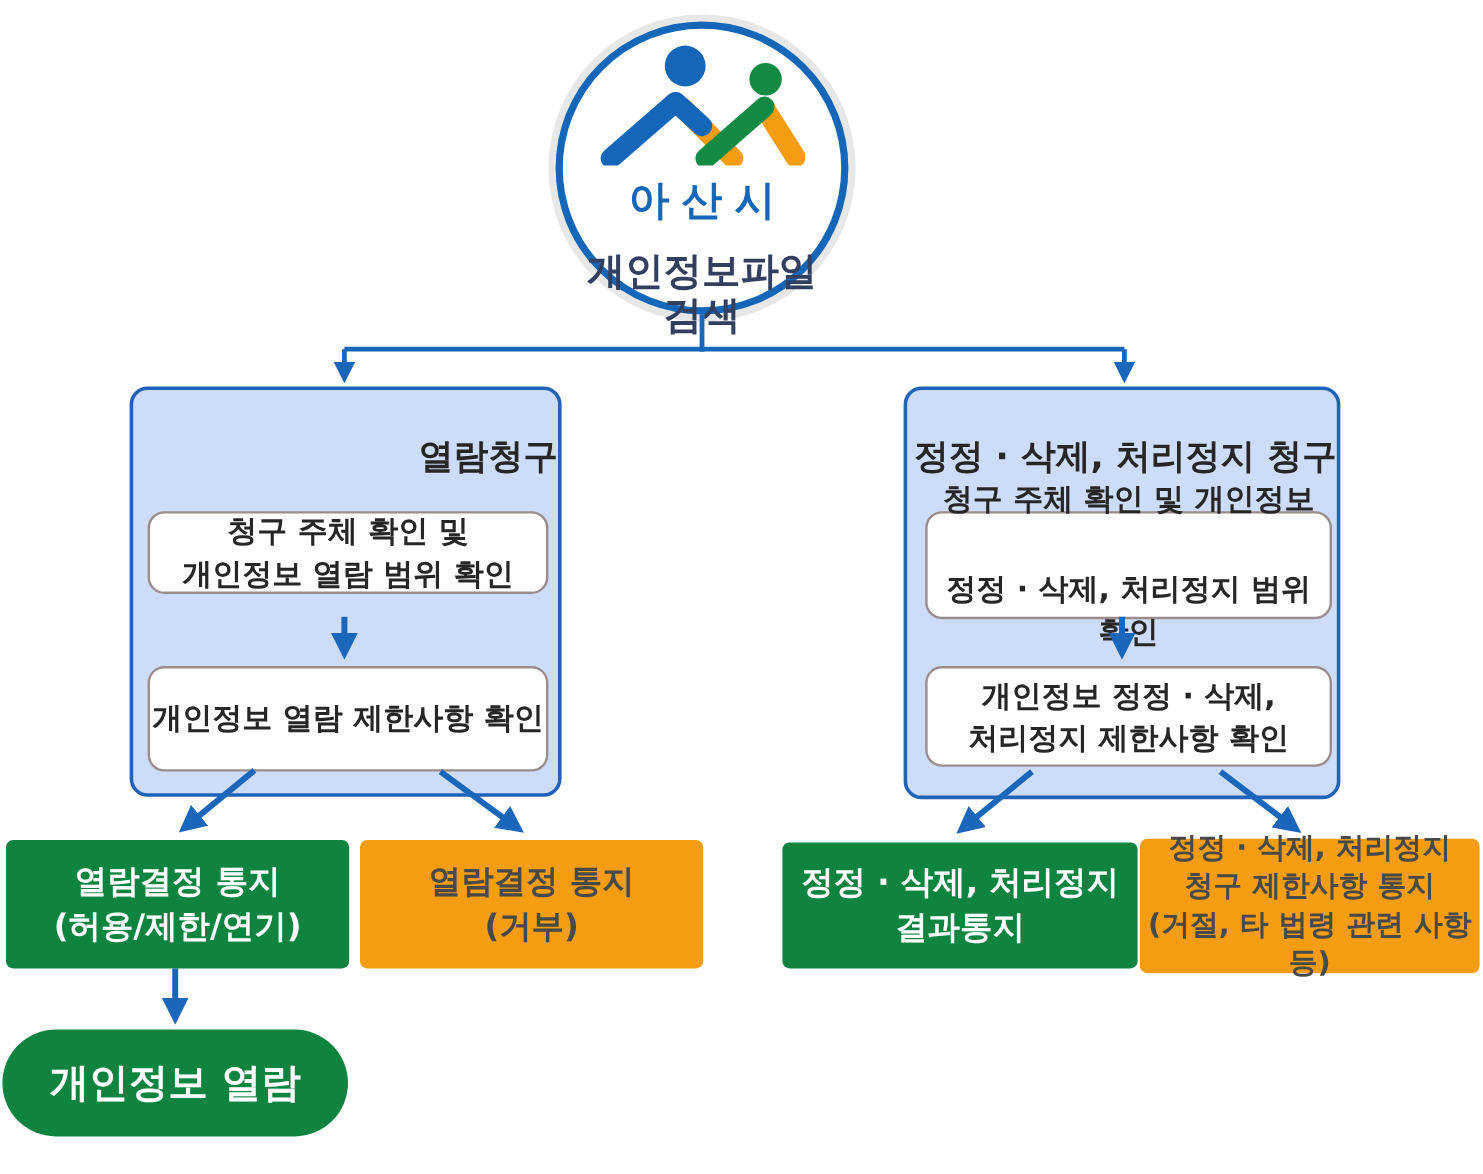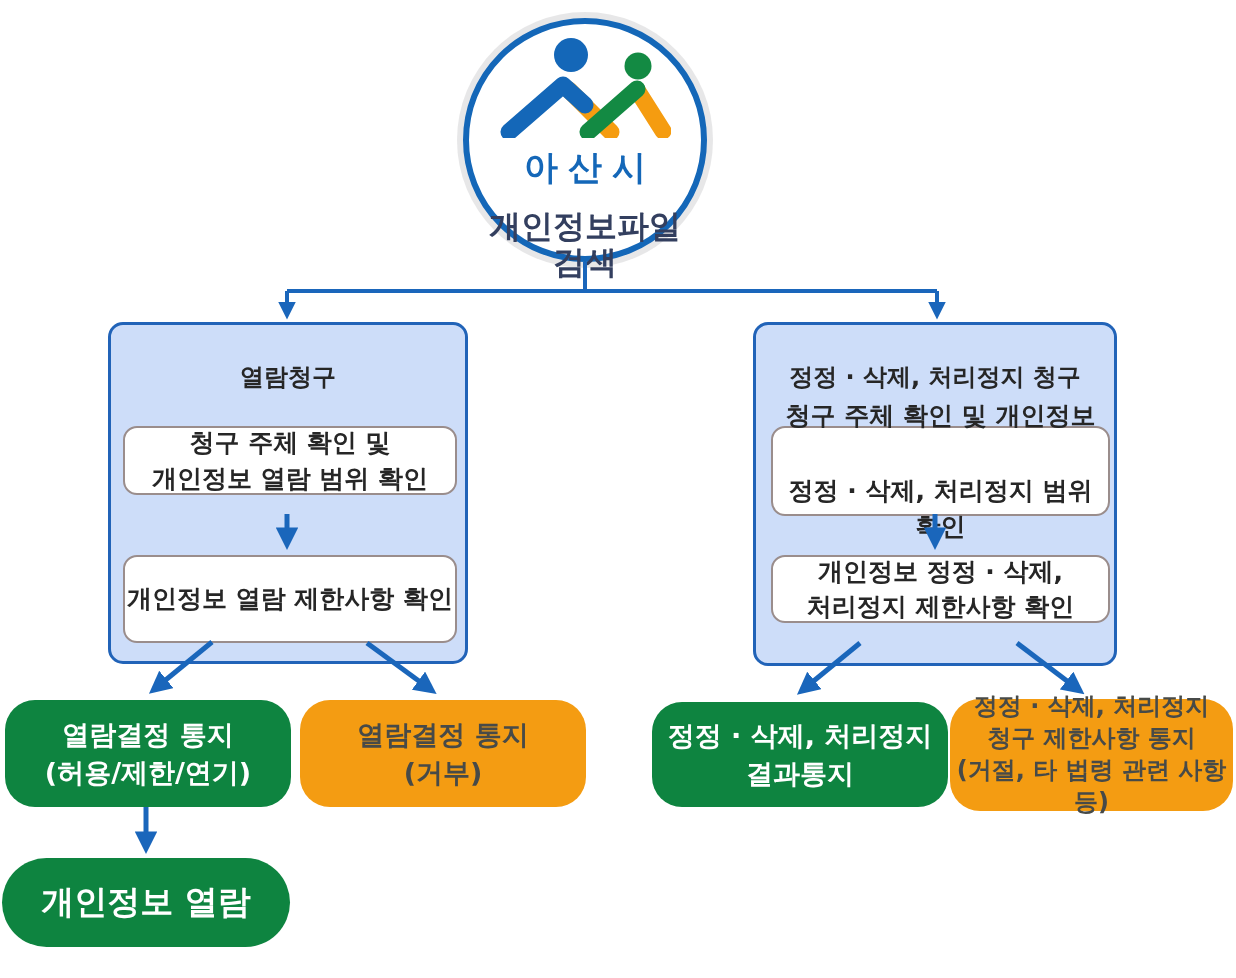--- a/index.html
+++ b/index.html
@@ -35,34 +35,34 @@
   .logo-city{margin-top:0px;font-size:34px;font-weight:800;color:var(--logo-blue);
              letter-spacing:10px;padding-left:10px;line-height:1.05;}
   .logo-sub{margin-top:10px;text-align:center;font-size:32px;font-weight:700;
             color:var(--logo-navy);line-height:1.15;}
 
   
   .panel{position:absolute;box-sizing:border-box;background:var(--container-bg);
          border:3px solid var(--container-border);border-radius:15px;z-index:1;}
   .panel-left{left:108px;top:322px;width:360px;height:342px;}
   .panel-right{left:753px;top:322px;width:364px;height:344px;}
-  .panel-title{position:absolute;left:0;right:0;top:36px;text-align:center;
-               font-size:24px;font-weight:700;color:var(--title-text);}
+  .panel-title{position:absolute;left:0;right:0;top:36px;text-align:right;
+               font-size:29px;font-weight:700;color:var(--title-text);}
   .step-box{position:absolute;box-sizing:border-box;background:#fff;
             border:2px solid var(--inner-box-border);border-radius:14px;
             display:flex;flex-direction:column;align-items:center;justify-content:center;
             text-align:center;font-size:25px;font-weight:700;color:var(--title-text);
             line-height:1.42;}
   .panel-left .step1{left:12px;top:101px;width:334px;height:69px;}
   .panel-left .step2{left:12px;top:230px;width:334px;height:88px;}
   .panel-right .step1{left:15px;top:101px;width:339px;height:90px;gap:40px;}
-  .panel-right .step2{left:15px;top:230px;width:339px;height:68px;}
+  .panel-right .step2{left:15px;top:230px;width:339px;height:84px;}
 
   
-  .outcome{position:absolute;box-sizing:border-box;border-radius:30px;z-index:2;
+  .outcome{position:absolute;box-sizing:border-box;border-radius:6px;z-index:2;
            display:flex;flex-direction:column;align-items:center;justify-content:center;
            text-align:center;font-weight:700;font-size:27px;line-height:1.4;}
   .outcome.green{background:var(--green);color:#ffffff;}
   .outcome.orange{background:var(--orange);color:var(--orange-text);}
   .o1{left:5px;top:700px;width:286px;height:107px;}
   .o2{left:300px;top:700px;width:286px;height:107px;}
   .o3{left:652px;top:702px;width:296px;height:105px;}
   .o4{left:950px;top:699px;width:283px;height:112px;font-size:24px;line-height:1.33;}
   .pill{left:2px;top:858px;width:288px;height:89px;border-radius:46px;font-size:33px;}
 </style>

